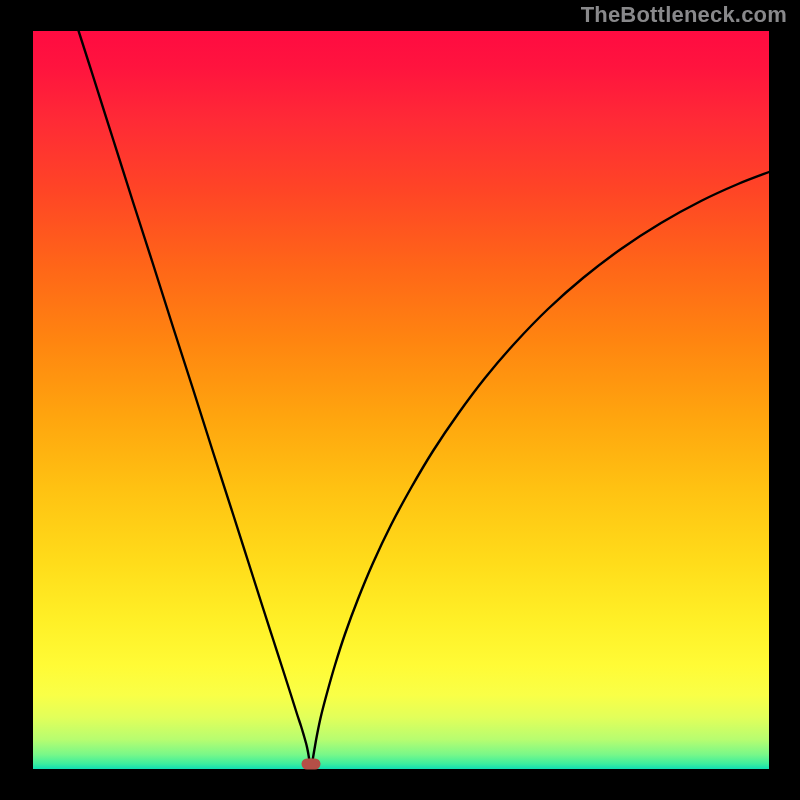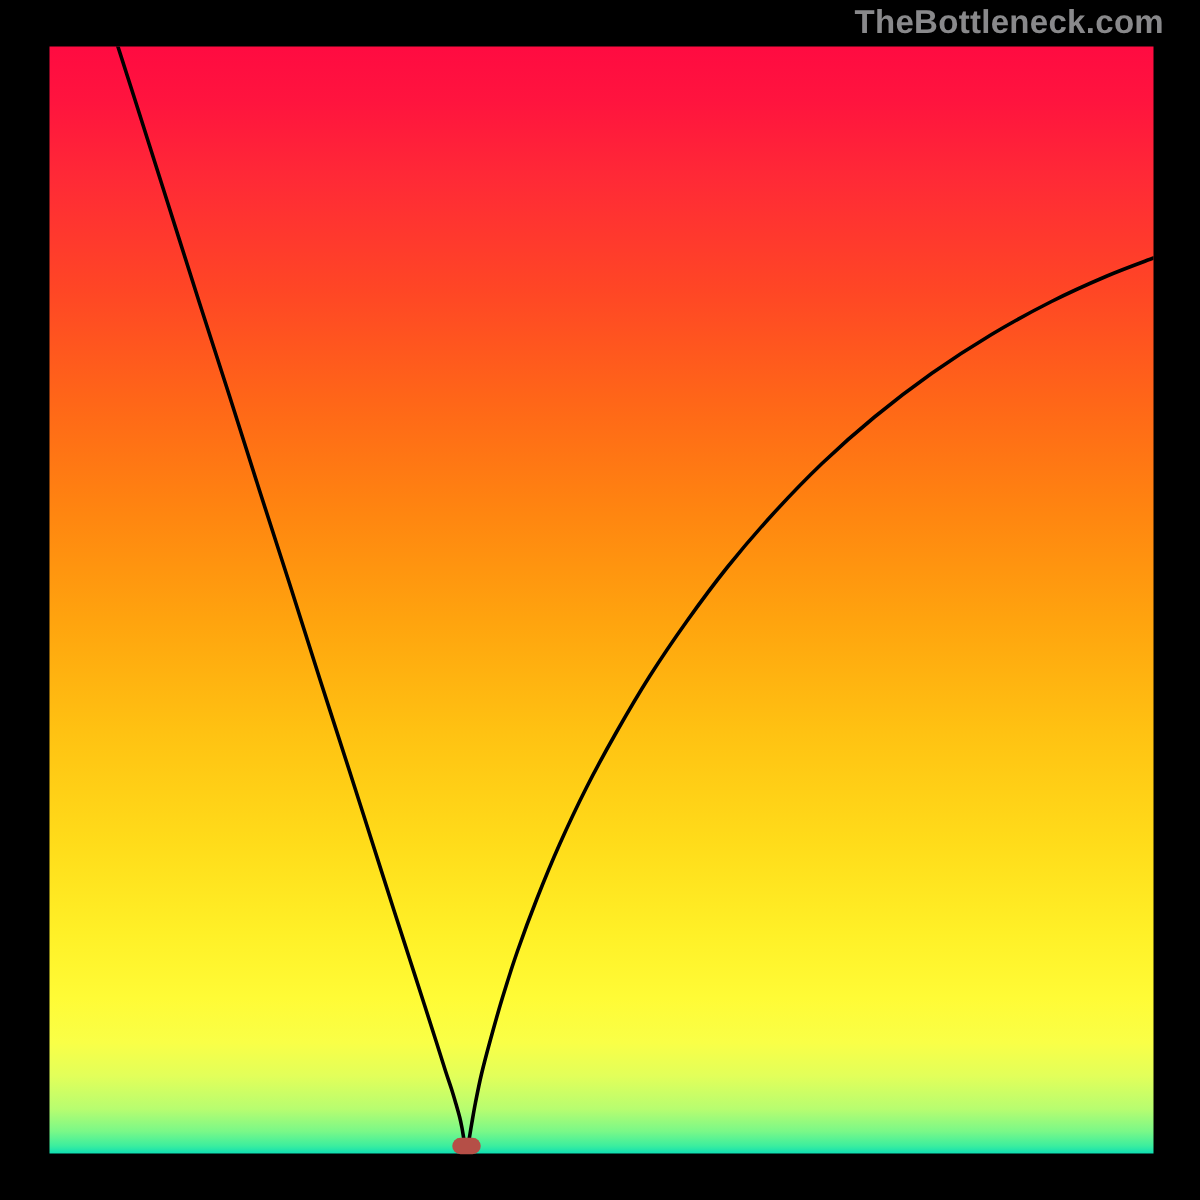--- a/index.html
+++ b/index.html
@@ -60,21 +60,21 @@
     position: absolute;
     width: 19px;
     height: 11px;
     background: #b54f47;
     border-radius: 6px;
     transform: translate(-50%, -50%);
   }
   .watermark {
     position: absolute;
     top: 2px;
-    right: 24px;
+    right: 13px;
     font-family: Arial, Helvetica, sans-serif;
     font-size: 22px;
     font-weight: 600;
     color: #89898b;
     letter-spacing: 0.2px;
   }
 </style>
 </head>
 <body>
 

